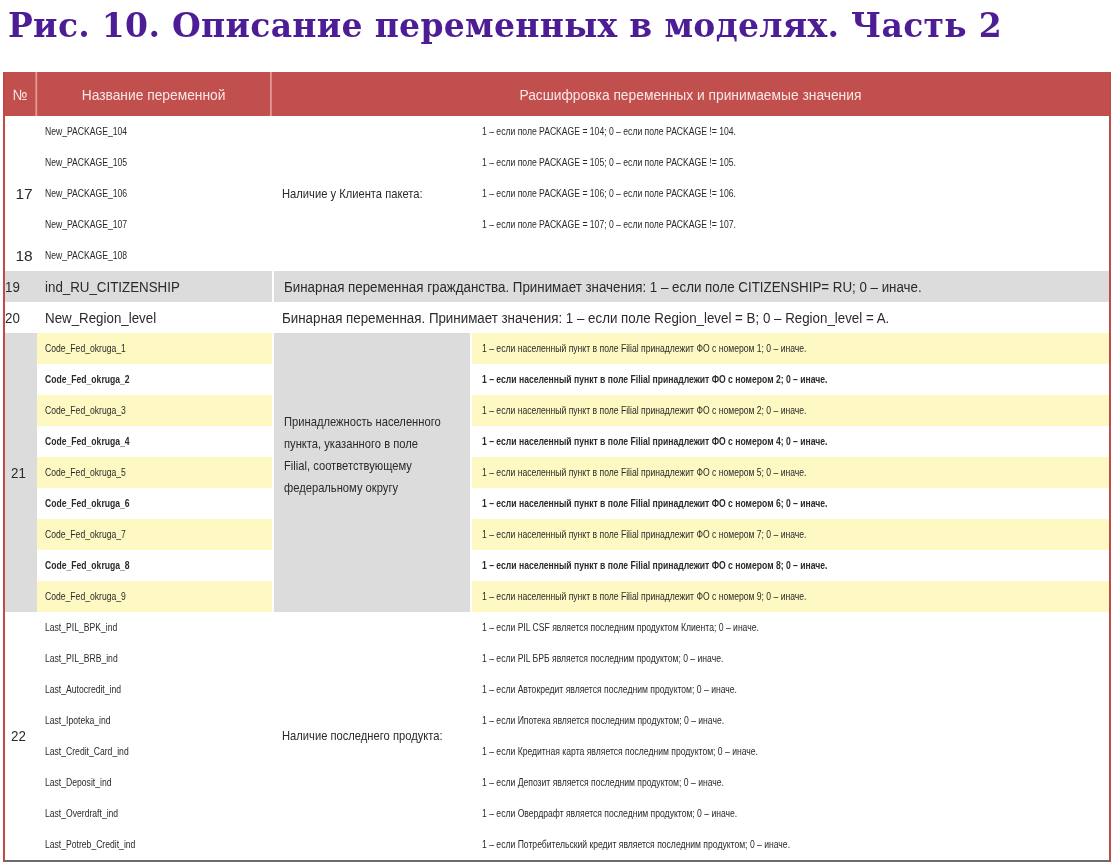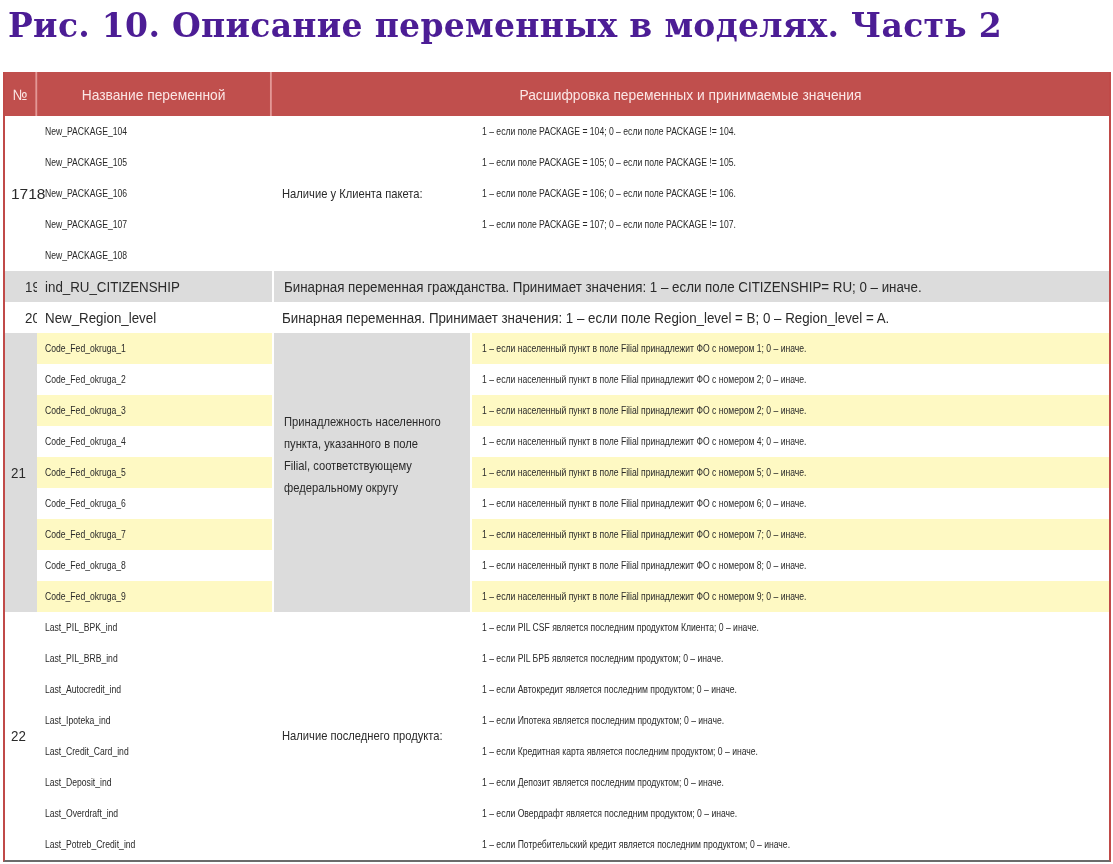--- a/index.html
+++ b/index.html
@@ -13,36 +13,36 @@
          border-bottom:2px solid #6b6b6b; box-sizing:border-box; }
   .hdr { display:flex; height:44px; background:#c04f4d; color:#fbe7e6; font-size:15px;
          transform:scaleX(0.92); transform-origin:left; width:108.7%; }
   .hdr div { display:flex; align-items:center; justify-content:center; border-right:2px solid #e39896; box-sizing:border-box; }
   .hdr div:last-child { border-right:none; }
   .c0 { width:32px; flex:none; }
   .c1 { width:235px; flex:none; }
   .hc0{width:35px;} .hc1{width:255px;} .hc2{flex:1;}
   .row { display:flex; height:31px; font-size:15.5px; }
   .row > div { display:flex; align-items:center; box-sizing:border-box; white-space:nowrap; overflow:hidden; }
-  .num { padding-left:20px; }
+  .num { padding-left:0; }
   .nm { padding-left:8px; }
   .ds { padding-left:10px; }
   .sq { display:inline-block; transform:scaleX(0.86); transform-origin:left; }
   .grey { background:#dcdcdc; }
   .group { display:flex; }
   .gnum { width:32px; flex:none; display:flex; align-items:center; padding-left:6px; box-sizing:border-box; font-size:15.5px; }
   .gnames { width:235px; flex:none; }
   .glabel { width:200px; flex:none; display:flex; align-items:center; padding-left:10px; box-sizing:border-box; font-size:13px; line-height:18px; white-space:normal; }
   .gdescs { flex:1; }
   .gline { height:31px; display:flex; align-items:center; box-sizing:border-box; white-space:nowrap; font-size:10px; overflow:hidden; }
   .g21 .gnum, .g21 .glabel { background:#dcdcdc; }
   .g21 .glabel { border-left:2px solid #fff; border-right:2px solid #fff; }
   .g21 .gline.odd { background:#fef9c3; }
-  .g21 .gline.even { background:#ffffff; }
-  .g17num { display:flex; flex-direction:row; }
+  .g21 .gline.even { background:#ffffff;font-weight:bold; }
+  .g17num { display:flex; flex-direction:column; }
   .g17num div { height:31px; display:flex; align-items:center; }
   .wide { flex:1; padding-left:10px; }
 </style>
 </head>
 <body>
 
 <h1 class="title">Рис. 10. Описание переменных в моделях. Часть 2</h1>
 
 <div class="tbl">
   <div class="hdr">

